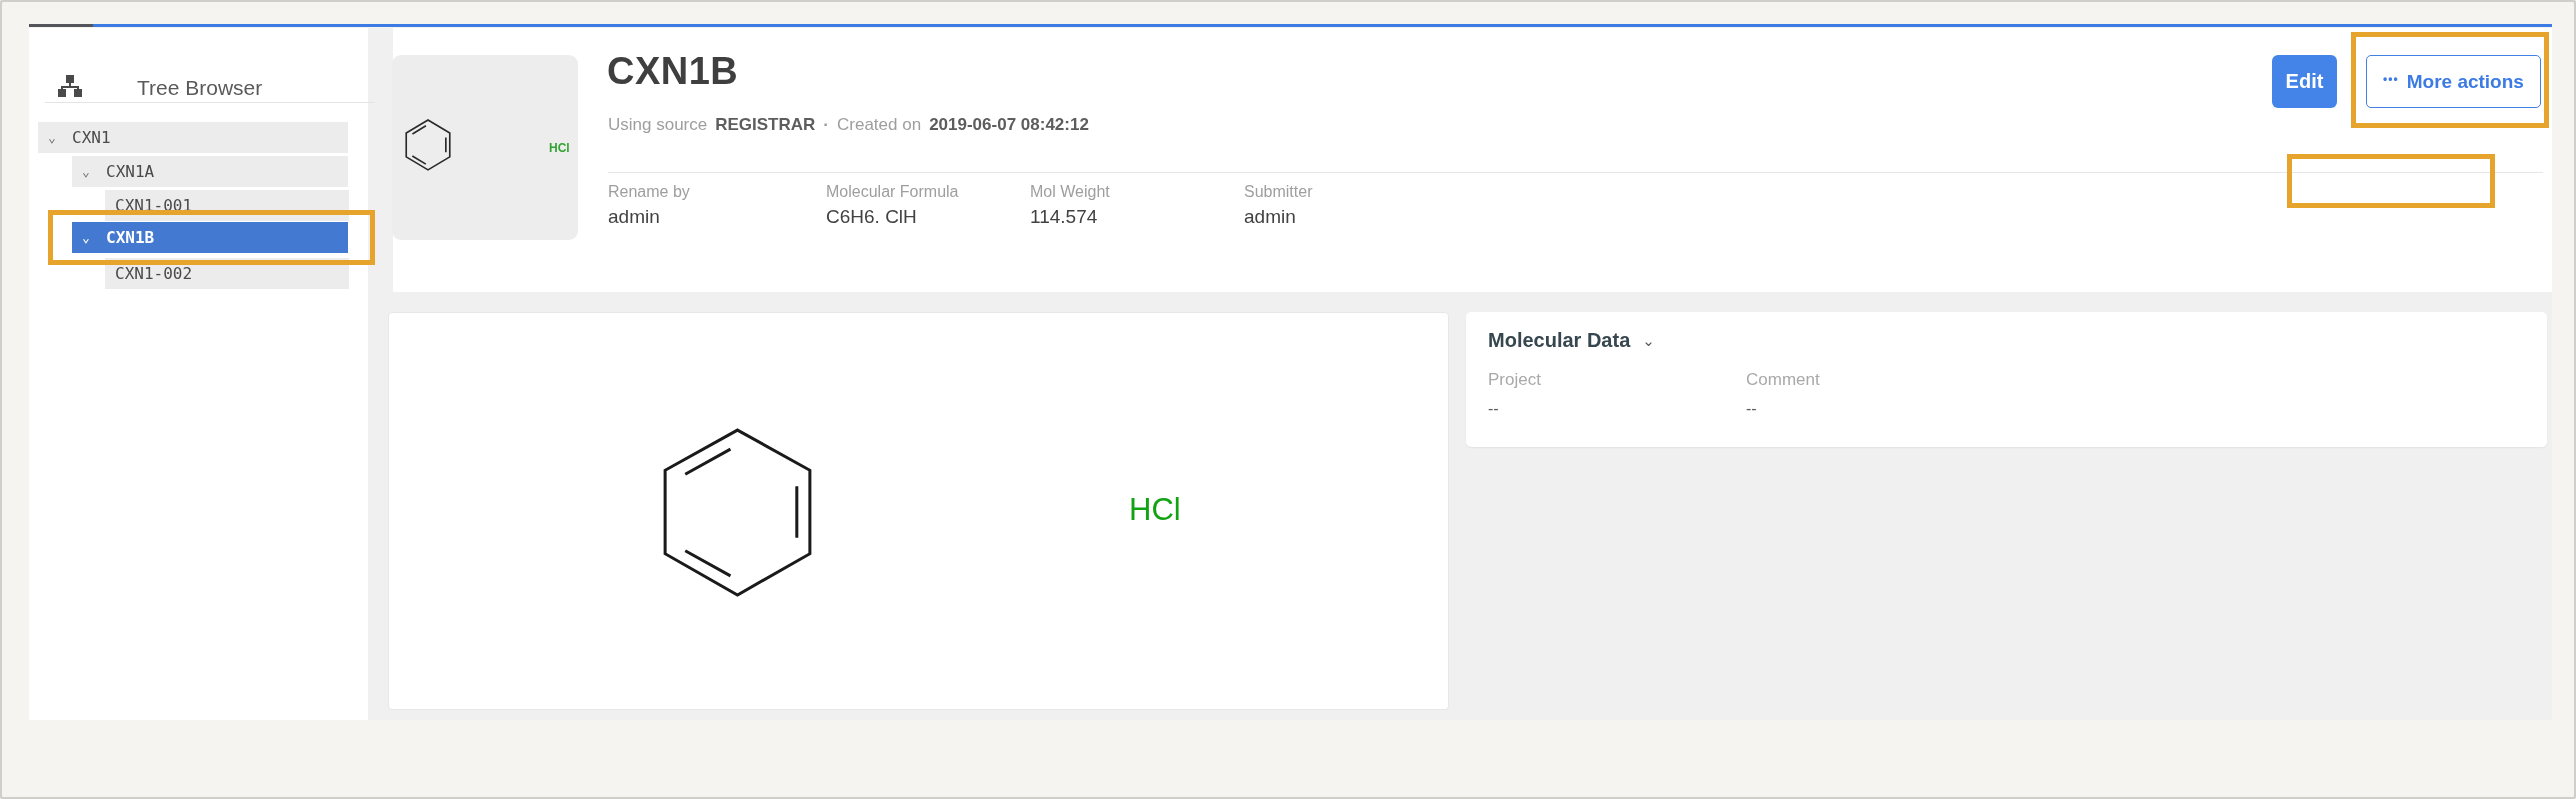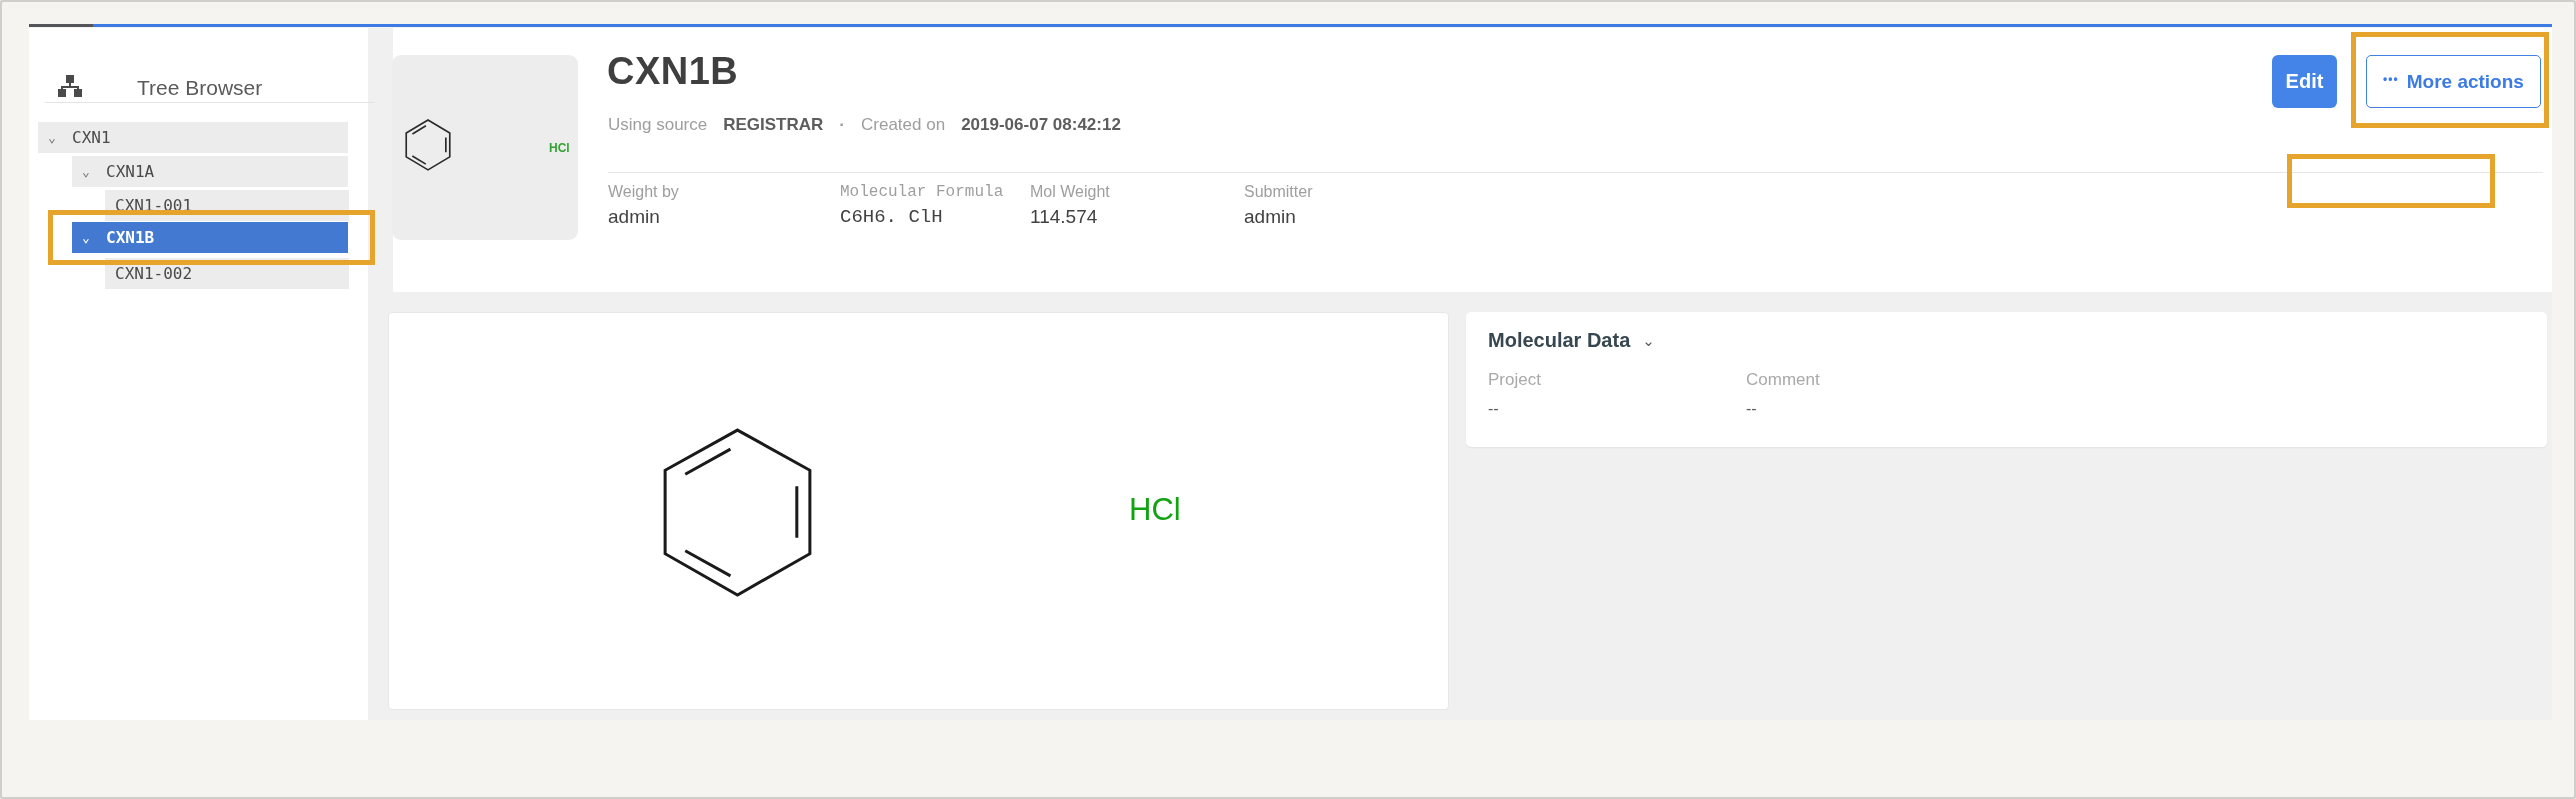--- a/index.html
+++ b/index.html
@@ -20,21 +20,21 @@
   .tree-row .chev{width:14px;margin-left:10px;margin-right:10px;font-size:13px;color:#6b6b6b;line-height:1;}
   .tree-row.leaf{padding-left:10px;}
   .tree-row.selected{background:#4379d0;color:#ffffff;font-weight:bold;}
   .tree-row.selected .chev{color:#ffffff;}
 
   
   .header-card{position:absolute;left:391px;top:26px;width:2159px;height:264px;background:#ffffff;}
   .thumb{position:absolute;left:-1px;top:27px;width:186px;height:185px;background:#ededed;border-radius:9px;}
   .thumb .mini-hcl{position:absolute;left:157px;top:86px;font-size:12px;font-weight:bold;color:#33a433;}
   .page-title{position:absolute;left:214px;top:22px;font-size:38px;font-weight:bold;color:#3f3f3f;letter-spacing:0.5px;}
-  .meta-line{position:absolute;left:215px;top:87px;font-size:17px;color:#9e9e9e;display:flex;gap:16px;align-items:center;}
+  .meta-line{position:absolute;left:215px;top:87px;font-size:17px;color:#9e9e9e;display:flex;gap:8px;align-items:center;}
   .meta-line b{color:#5d5d5d;}
   .meta-dot{color:#9e9e9e;font-weight:bold;}
   .header-divider{position:absolute;left:215px;top:144px;width:1935px;height:1px;background:#e6e6e6;}
   .field-col{position:absolute;top:155px;}
   .field-label{font-size:16px;color:#9e9e9e;margin-bottom:5px;}
   .field-value{font-size:19px;color:#424242;}
   .btn-edit{position:absolute;left:1879px;top:27px;width:65px;height:53px;background:#4484e9;border:none;
     border-radius:6px;color:#ffffff;font-size:20px;font-weight:bold;font-family:inherit;cursor:pointer;}
   .btn-more{position:absolute;left:1973px;top:27px;width:175px;height:53px;background:#ffffff;
     border:1px solid #4180e6;border-radius:5px;color:#3d7be4;font-size:19px;font-weight:bold;
@@ -123,24 +123,24 @@
     <div class="meta-line">
       <span>Using source</span>
       <b>REGISTRAR</b>
       <span class="meta-dot">·</span>
       <span>Created on</span>
       <b>2019-06-07 08:42:12</b>
     </div>
     <div class="header-divider"></div>
 
     <div class="field-col" style="left:215px;">
-      <div class="field-label">Weight by</div>
+      <div class="field-label">Rename by</div>
       <div class="field-value">admin</div>
     </div>
-    <div class="field-col" style="left:447px;font-family:Liberation Mono, monospace;">
+    <div class="field-col" style="left:433px;">
       <div class="field-label">Molecular Formula</div>
       <div class="field-value">C6H6. ClH</div>
     </div>
     <div class="field-col" style="left:637px;">
       <div class="field-label">Mol Weight</div>
       <div class="field-value">114.574</div>
     </div>
     <div class="field-col" style="left:851px;">
       <div class="field-label">Submitter</div>
       <div class="field-value">admin</div>

